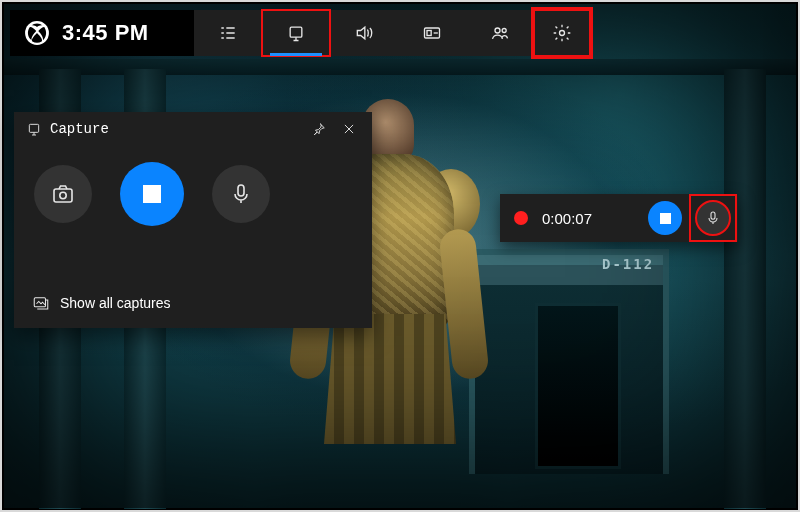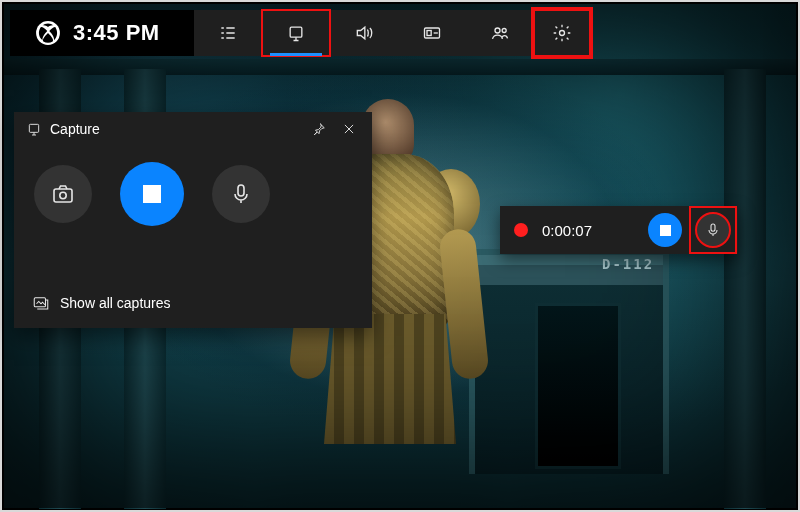--- a/index.html
+++ b/index.html
@@ -45,49 +45,49 @@
     background:linear-gradient(#b39a51,#5e4e24);}
   .arm.l{left:32px;transform:rotate(6deg);} .arm.r{left:182px;transform:rotate(-6deg);}
   .pillar{position:absolute;top:65px;width:42px;height:440px;background:
     linear-gradient(90deg,#0b2b31,#1f4a52 50%,#0b2b31);}
   .pillar.p1{left:35px;} .pillar.p2{left:120px;} .pillar.p3{left:720px;}
   .beam{position:absolute;left:0;top:55px;right:0;height:16px;background:linear-gradient(#103a42,#072228);}
   .vignette{position:absolute;inset:0;box-shadow:inset 0 0 160px 40px rgba(0,0,0,.85);}
 
   
   .topbar{position:absolute;left:8px;top:8px;height:46px;display:flex;z-index:20;}
-  .clockbox{width:184px;height:46px;background:#000;display:flex;align-items:center;gap:12px;padding-left:25px;}
+  .clockbox{width:184px;height:46px;background:#000;display:flex;align-items:center;gap:12px;padding-left:14px;}
   .xbox-icon svg{width:26px;height:26px;fill:#fff;display:block;}
   .clock{color:#fff;font-weight:600;font-size:22px;letter-spacing:.5px;}
   .iconbar{height:46px;background:#1f1f1f;display:flex;align-items:stretch;}
   .tbtn{width:68px;display:flex;align-items:center;justify-content:center;cursor:pointer;position:relative;}
   .tbtn svg{width:20px;height:20px;stroke:#e6e6e6;fill:none;stroke-width:1.6;}
   .tbtn.active:after{content:"";position:absolute;left:8px;right:8px;bottom:0;height:3px;background:#1e90ff;}
   .redbox{outline:2px solid #e11; outline-offset:-1px;}
   .tbtn.settings{width:56px;}
   .tbtn.settings.redbox:before{content:"";position:absolute;inset:-3px -3px -3px -3px;border:2px solid #e11;pointer-events:none;}
 
   
   .capture{position:absolute;left:12px;top:110px;width:358px;background:#1f1f1f;color:#fff;z-index:15;box-shadow:0 8px 20px rgba(0,0,0,.5);}
-  .cap-head{display:flex;align-items:center;height:34px;padding:0 8px 0 12px;font-size:14px;}
+  .cap-head{display:flex;align-items:center;height:34px;padding:0 8px 0 12px;font-size:14px;font-family:Liberation Mono, monospace;}
   .cap-head .ico{width:16px;height:16px;margin-right:8px;}
   .cap-head .ico svg{width:16px;height:16px;stroke:#e6e6e6;fill:none;stroke-width:1.4;}
   .cap-head .spacer{flex:1;}
   .hbtn{width:30px;height:30px;display:flex;align-items:center;justify-content:center;cursor:pointer;}
   .hbtn svg{width:14px;height:14px;stroke:#e6e6e6;fill:none;stroke-width:1.6;}
   .cap-body{display:flex;gap:28px;align-items:center;padding:16px 20px 20px;}
   .rbtn{width:58px;height:58px;border-radius:50%;background:#333;display:flex;align-items:center;justify-content:center;cursor:pointer;}
   .rbtn svg{width:24px;height:24px;stroke:#e6e6e6;fill:none;stroke-width:1.6;}
   .rbtn.primary{background:#0a84ff;width:64px;height:64px;}
   .rbtn.primary .stop{width:18px;height:18px;background:#fff;}
   .cap-foot{display:flex;align-items:center;gap:10px;padding:6px 18px 16px;font-size:14px;cursor:pointer;margin-top:42px;}
   .cap-foot svg{width:18px;height:18px;stroke:#e6e6e6;fill:none;stroke-width:1.4;}
 
   
-  .recbar{position:absolute;left:498px;top:204px;width:238px;height:48px;background:#1f1f1f;display:flex;align-items:center;padding:0 8px 0 14px;gap:14px;z-index:15;box-shadow:0 6px 16px rgba(0,0,0,.5);}
+  .recbar{position:absolute;left:498px;top:192px;width:238px;height:48px;background:#1f1f1f;display:flex;align-items:center;padding:0 8px 0 14px;gap:14px;z-index:15;box-shadow:0 6px 16px rgba(0,0,0,.5);}
   .recdot{width:14px;height:14px;border-radius:50%;background:#ff1f1f;}
   .rectime{color:#fff;font-size:15px;font-weight:500;flex:1;}
   .pill{width:34px;height:34px;border-radius:50%;display:flex;align-items:center;justify-content:center;cursor:pointer;}
   .pill.stop{background:#0a84ff;}
   .pill.stop .sq{width:11px;height:11px;background:#fff;}
   .pill.mic{background:#333;}
   .pill.mic svg{width:16px;height:16px;stroke:#e6e6e6;fill:none;stroke-width:1.6;}
   .pill.mic.redbox{position:relative;}
   .pill.mic.redbox:after{content:"";position:absolute;inset:-7px;border:2px solid #e11;pointer-events:none;}
 </style>

